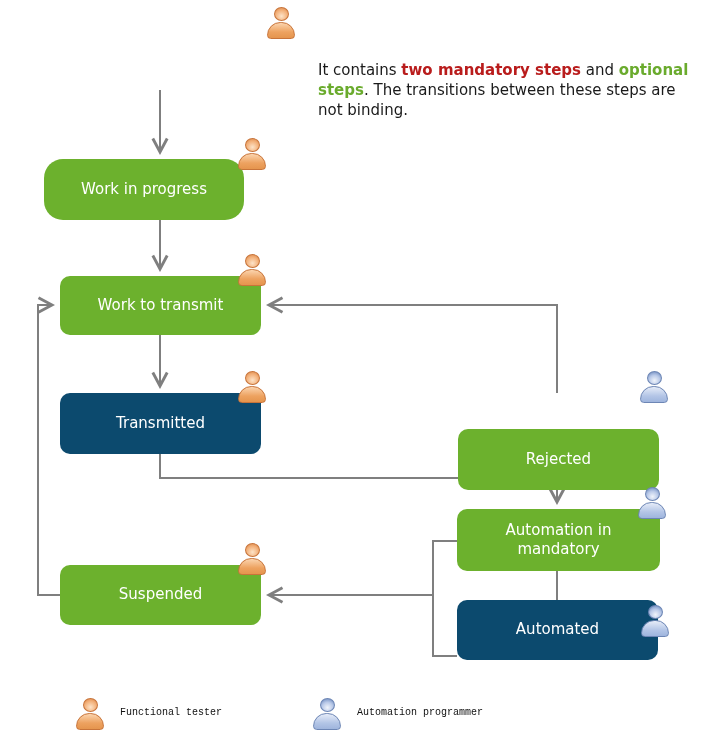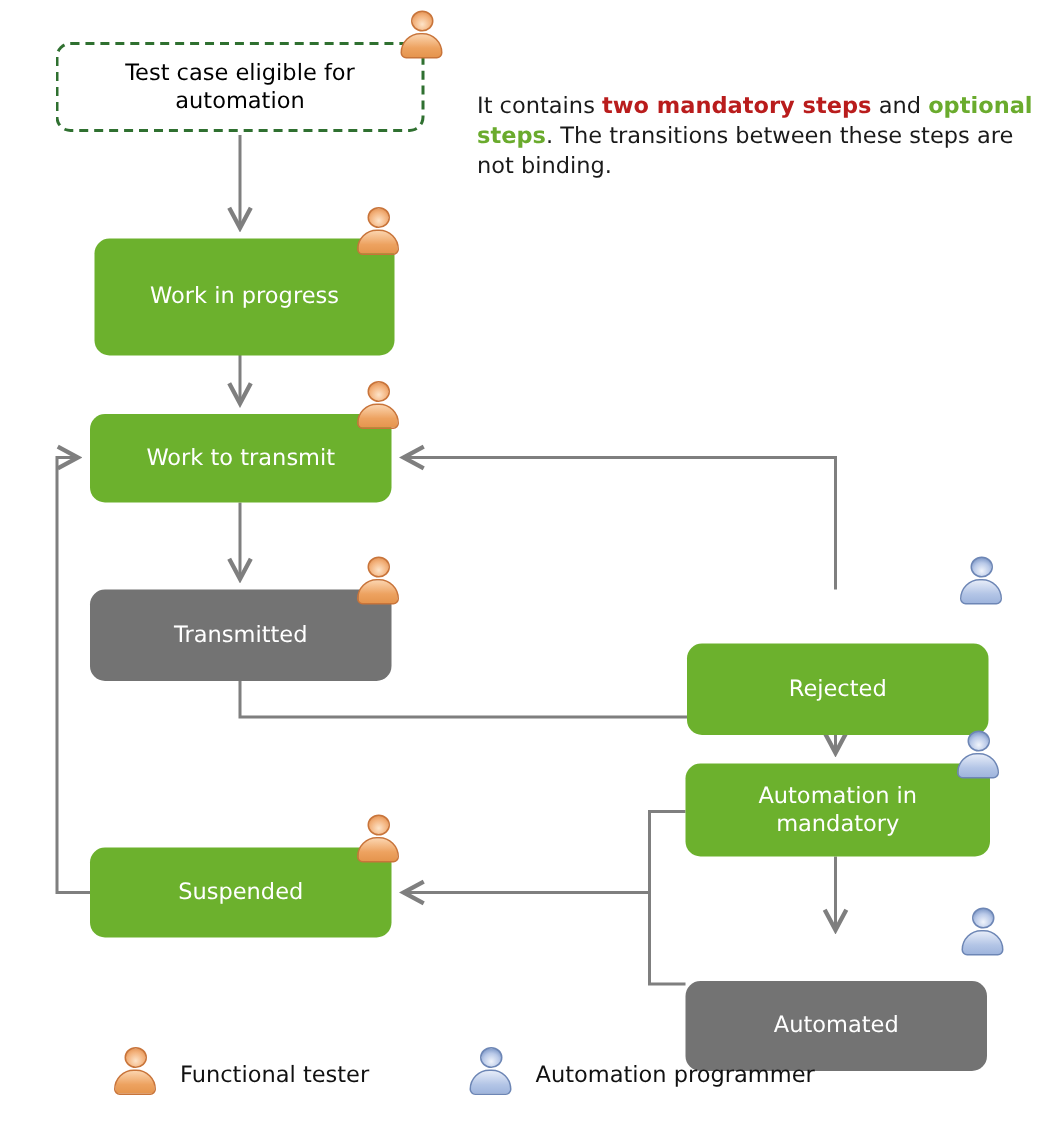--- a/index.html
+++ b/index.html
@@ -10,34 +10,34 @@
   .lines { position:absolute; left:0; top:0; z-index:1; }
 
   
   .node {
     position:absolute; z-index:2;
     display:flex; align-items:center; justify-content:center;
     text-align:center; color:#ffffff; font-size:15px; line-height:1.3;
     border-radius:10px; box-sizing:border-box;
   }
   .node.optional  { background:#6cb12d; }
-  .node.mandatory { background:#737373; }
+  .node.mandatory { background:#0c4a6e; }
   .node.start { background:#ffffff; border:2px dashed #2f7030; color:#000000; }
   .node .lbl { display:block; }
 
   #node-eligible    { left:37px;  top:28px;  width:246px; height:60px; }
   #node-eligible .lbl { width:210px; }
-  #node-wip         { left:63px;  top:159px; width:200px; height:78px; }
+  #node-wip         { left:44px;  top:159px; width:200px; height:61px;border-radius:19px; }
   #node-rtt         { left:60px;  top:276px; width:201px; height:59px; }
   #node-transmitted { left:60px;  top:393px; width:201px; height:61px; }
   #node-rejected    { left:458px; top:393px; width:201px; height:61px;margin-top:36px; }
   #node-aip         { left:457px; top:509px; width:203px; height:62px; }
   #node-aip .lbl    { width:150px; }
   #node-suspended   { left:60px;  top:565px; width:201px; height:60px; }
-  #node-automated   { left:457px; top:654px; width:201px; height:60px; }
+  #node-automated   { left:457px; top:600px; width:201px; height:60px; }
 
   
   .person { position:absolute; width:30px; height:34px; z-index:5; }
   .p-head { width:15px; height:14px; margin:0 auto; border-radius:50%; box-sizing:border-box; }
   .p-body { width:28px; height:17px; margin:1px auto 0; border-radius:14px 14px 4px 4px; box-sizing:border-box; }
   .person.orange .p-head { background:radial-gradient(circle at 50% 68%, #fde3c8 0%, #f3b27c 55%, #d9813f 100%); border:1px solid #c8743a; }
   .person.orange .p-body { background:linear-gradient(180deg,#fbd4ae,#eda260 60%,#e5954e); border:1px solid #c8743a; }
   .person.blue .p-head { background:radial-gradient(circle at 50% 72%, #f0f4fb 0%, #b9c9e8 50%, #5d7db5 100%); border:1px solid #6d86b5; }
   .person.blue .p-body { background:linear-gradient(180deg,#e6ecf8,#b3c5e6 60%,#9fb5dd); border:1px solid #6d86b5; }
 
@@ -51,21 +51,21 @@
   #icon-automated   { left:640px; top:605px; }
 
   
   .note { position:absolute; left:318px; top:60px; width:378px; z-index:2;
           font-size:15px; line-height:20px; color:#1a1a1a; }
   .note p { margin:0 0 20px 0; }
   .note .mandatory-em { color:#b91c1c; font-weight:bold; }
   .note .optional-em  { color:#6aab2d; font-weight:bold; }
   #legend-ft-icon { left:75px;  top:698px; }
   #legend-ap-icon { left:312px; top:698px; }
-  .legend-label { position:absolute; font-size:15px; color:#111111; z-index:2; }
+  .legend-label { position:absolute; font-size:10px; color:#111111; z-index:2;font-family:Liberation Mono, monospace; }
   #legend-ft-label { left:120px; top:707px; }
   #legend-ap-label { left:357px; top:707px; }
 </style>
 </head>
 <body>
 
 <div class="canvas">
 
   <svg class="lines" width="701" height="750">
     <defs>
@@ -81,23 +81,20 @@
       <path d="M557,478 V462" marker-end="url(#arrow)"></path>
       <path d="M557,478 V502" marker-end="url(#arrow)"></path>
       <path d="M557,393 V305 H269" marker-end="url(#arrow)"></path>
       <path d="M60,595 H38 V305 H52" marker-end="url(#arrow)"></path>
       <path d="M457,541 H433 V656 H457"></path>
       <path d="M433,595 H269" marker-end="url(#arrow)"></path>
       <path d="M557,571 V620" marker-end="url(#arrow)"></path>
     </g>
   </svg>
 
-  <div class="node start" id="node-eligible">
-    <span class="lbl">Test case eligible for automation</span>
-  </div>
   <div class="node optional" id="node-wip">
     <span class="lbl">Work in progress</span>
   </div>
   <div class="node optional" id="node-rtt">
     <span class="lbl">Work to transmit</span>
   </div>
   <div class="node mandatory" id="node-transmitted">
     <span class="lbl">Transmitted</span>
   </div>
   <div class="node optional" id="node-rejected">

